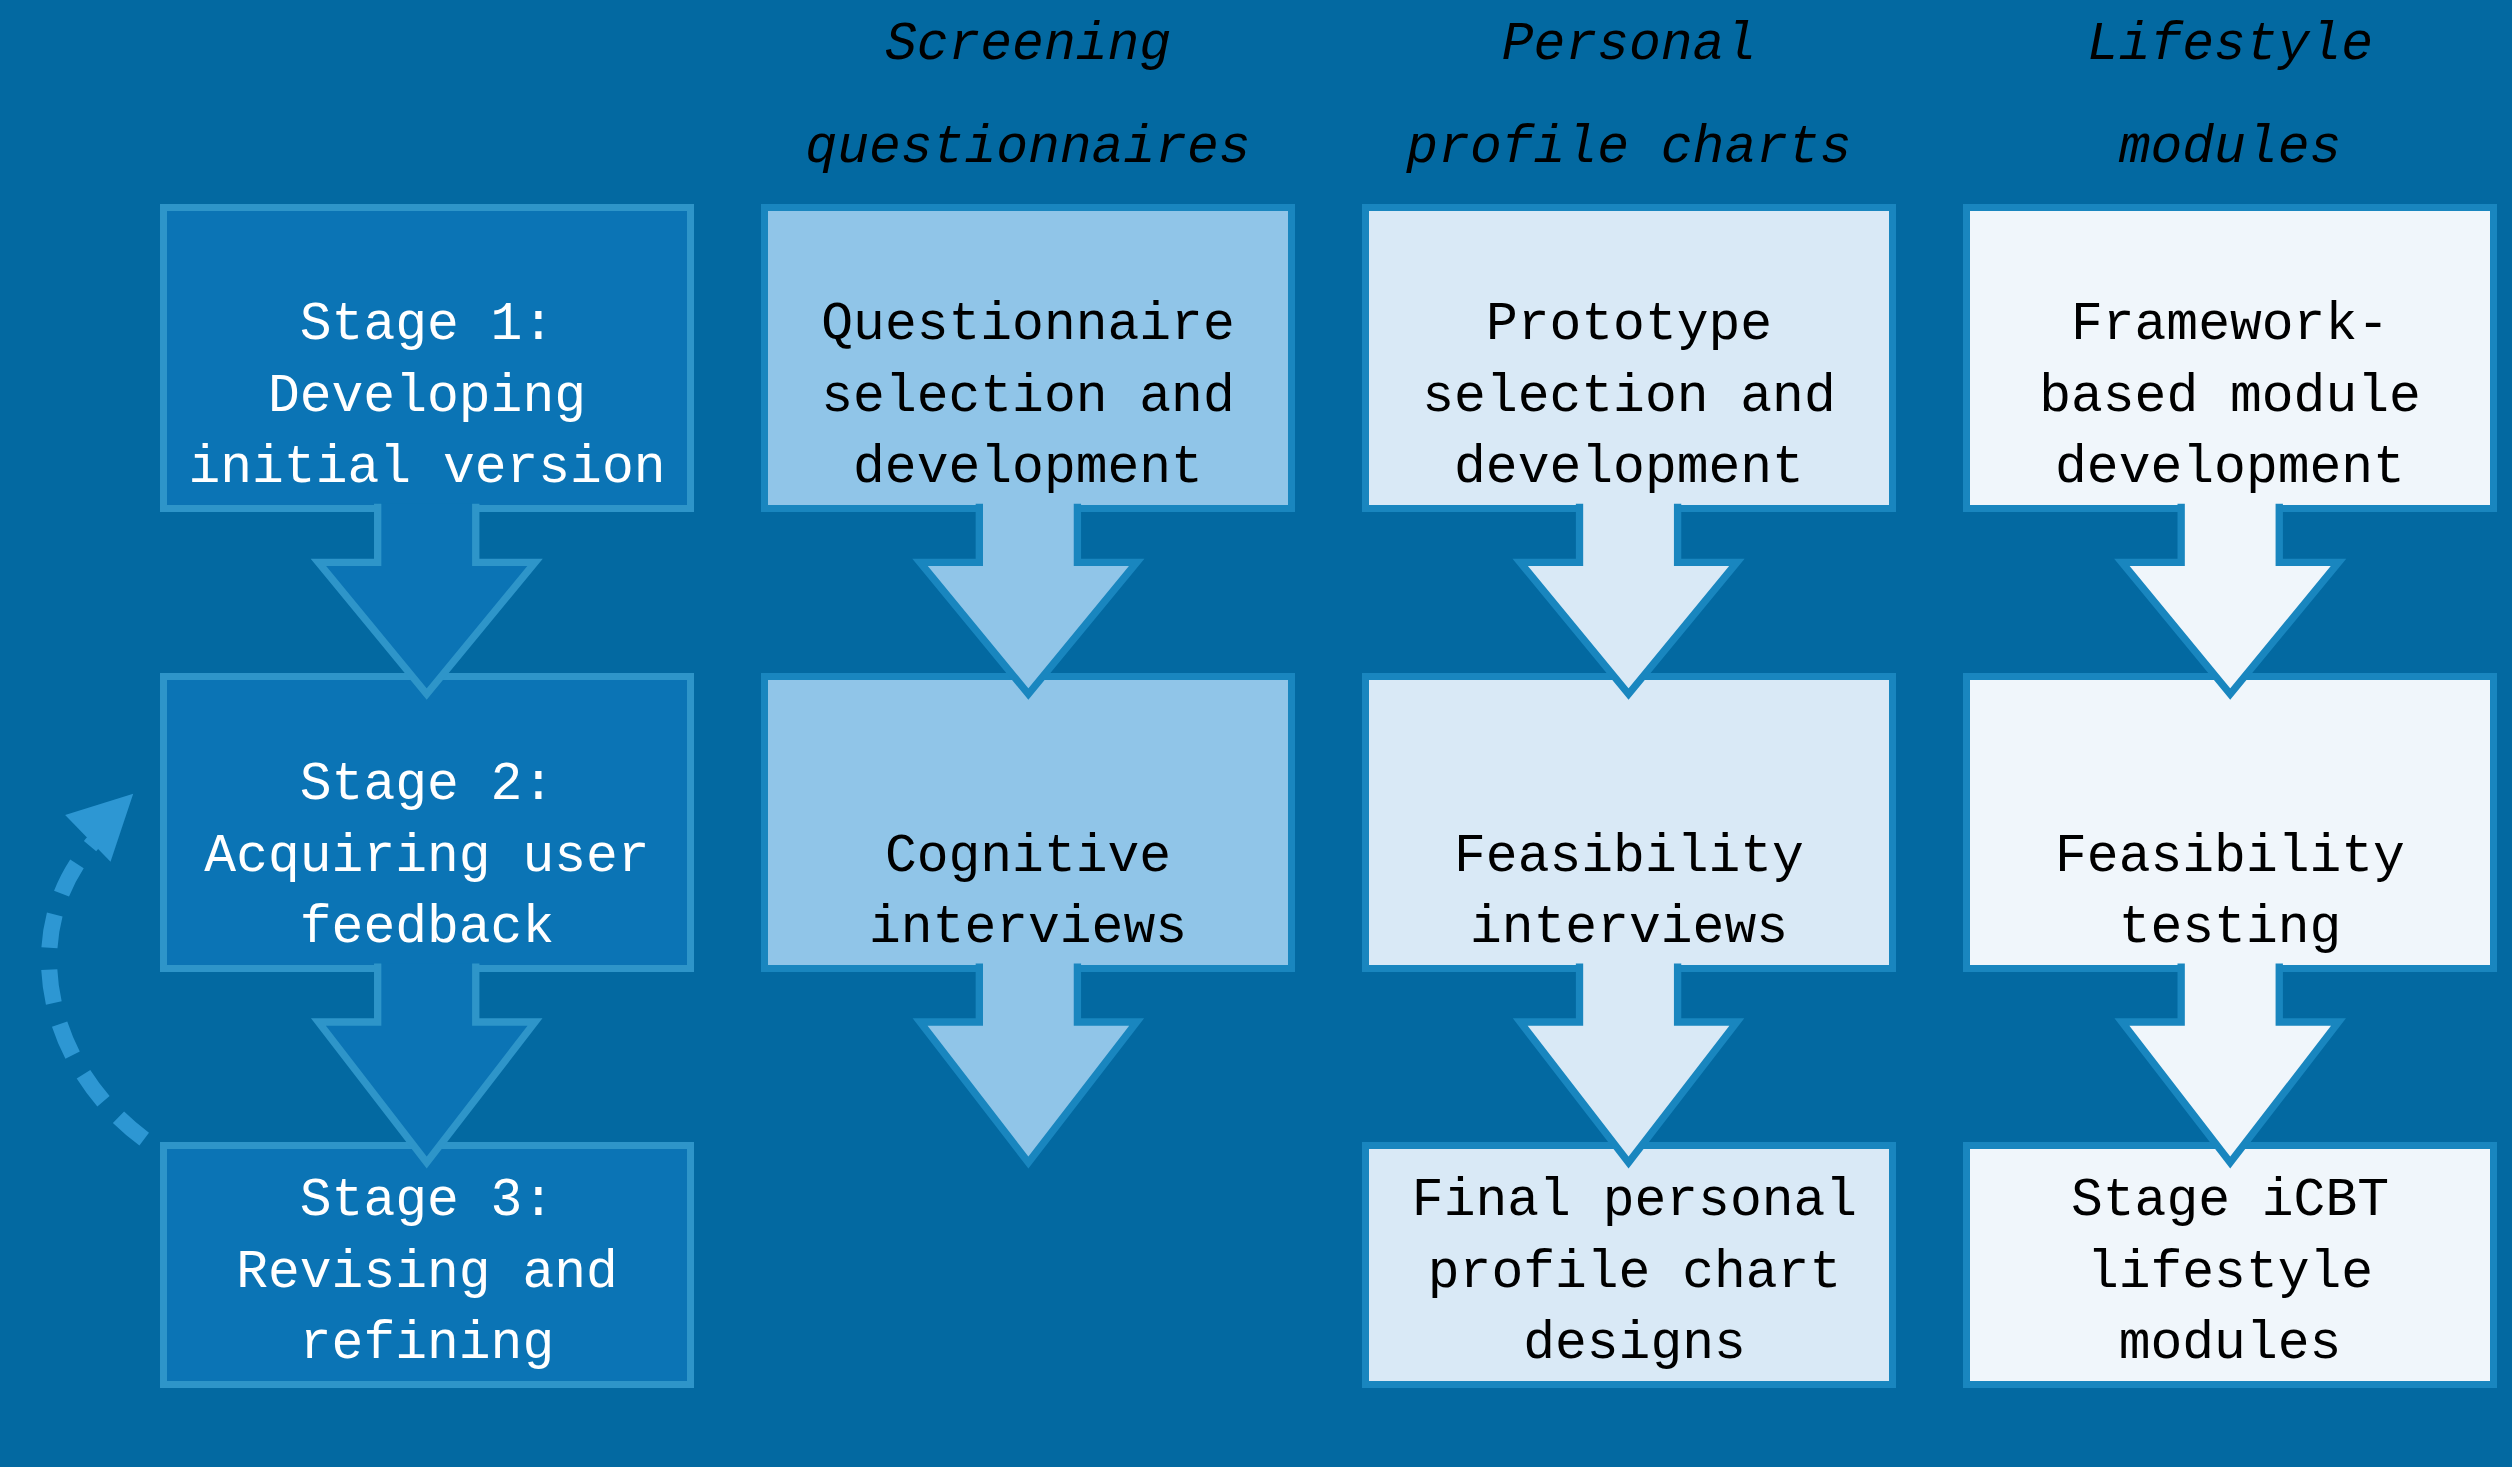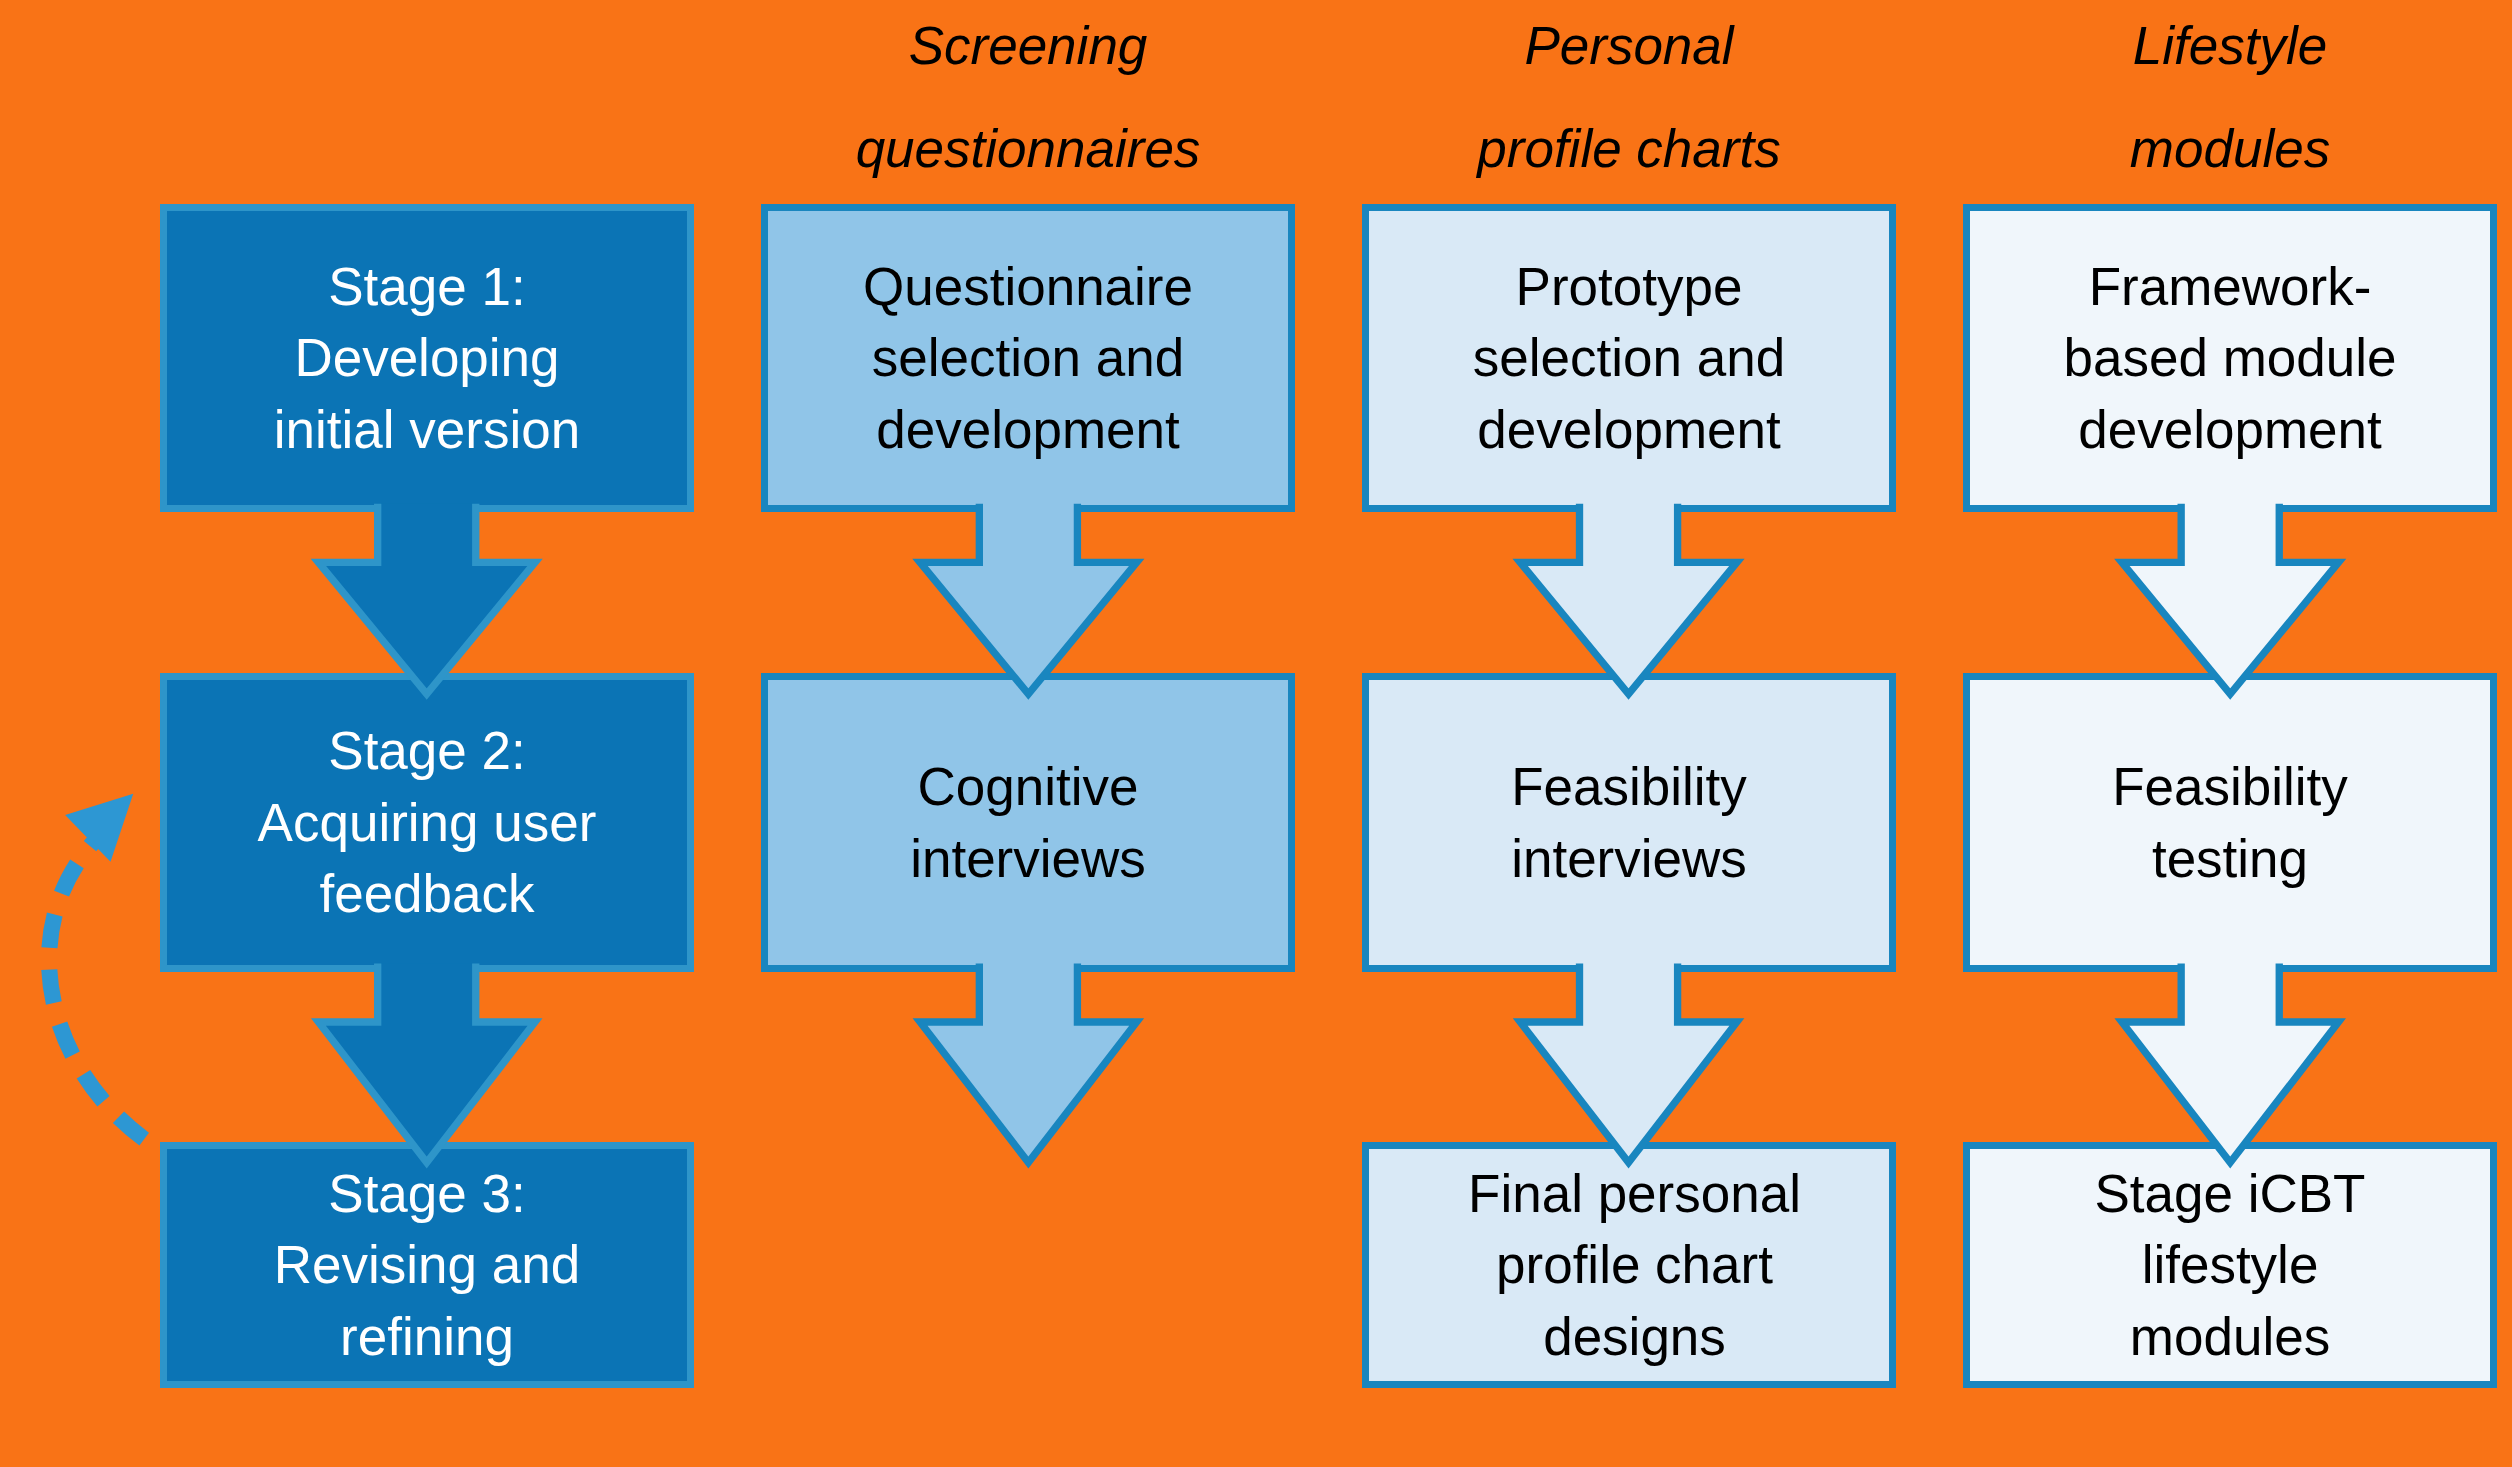--- a/index.html
+++ b/index.html
@@ -1,42 +1,42 @@
 <!DOCTYPE html>
 <html style="font-size:11.7px"><head>
 <meta charset="utf-8">
 <style>
   html,body{margin:0;padding:0;background:#ffffff;}
   .canvas{
     position:relative;
     width:2512px;
     height:1468px;
-    background:#f97316;
+    background:#0369a1;
     overflow:hidden;
-    font-family:Liberation Sans, sans-serif;
+    font-family:Liberation Mono, monospace;
   }
   .col-header{
     position:absolute;
     top:-5.9px;
     width:534px;
     text-align:center;
     font-style:italic;
     font-size:53px;
     line-height:1.95;
     color:#000000;
     z-index:1;
   }
   .hline{display:block;}
   .box{
     position:absolute;
     width:534px;
     box-sizing:border-box;
     border:7.3px solid #1986BF;
     display:flex;
-    align-items:center;
+    align-items:flex-end;
     justify-content:center;
     text-align:center;
     z-index:1;
   }
   .box-text{
     white-space:pre-line;
     font-size:53px;
     line-height:1.35;
   }
   .row1{top:204px;height:308px;}

